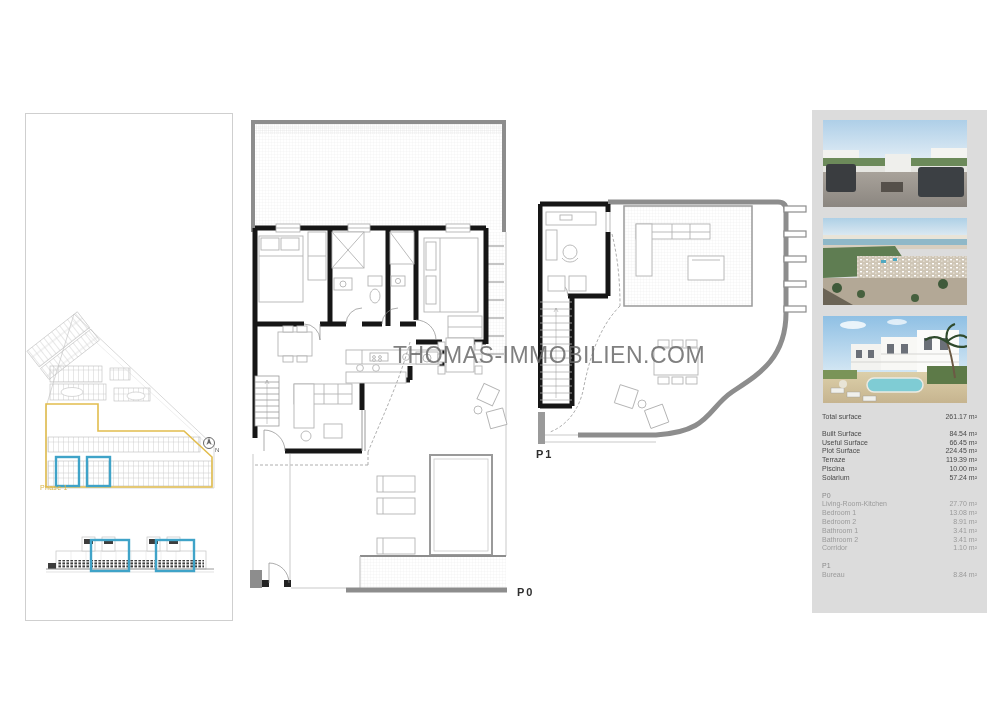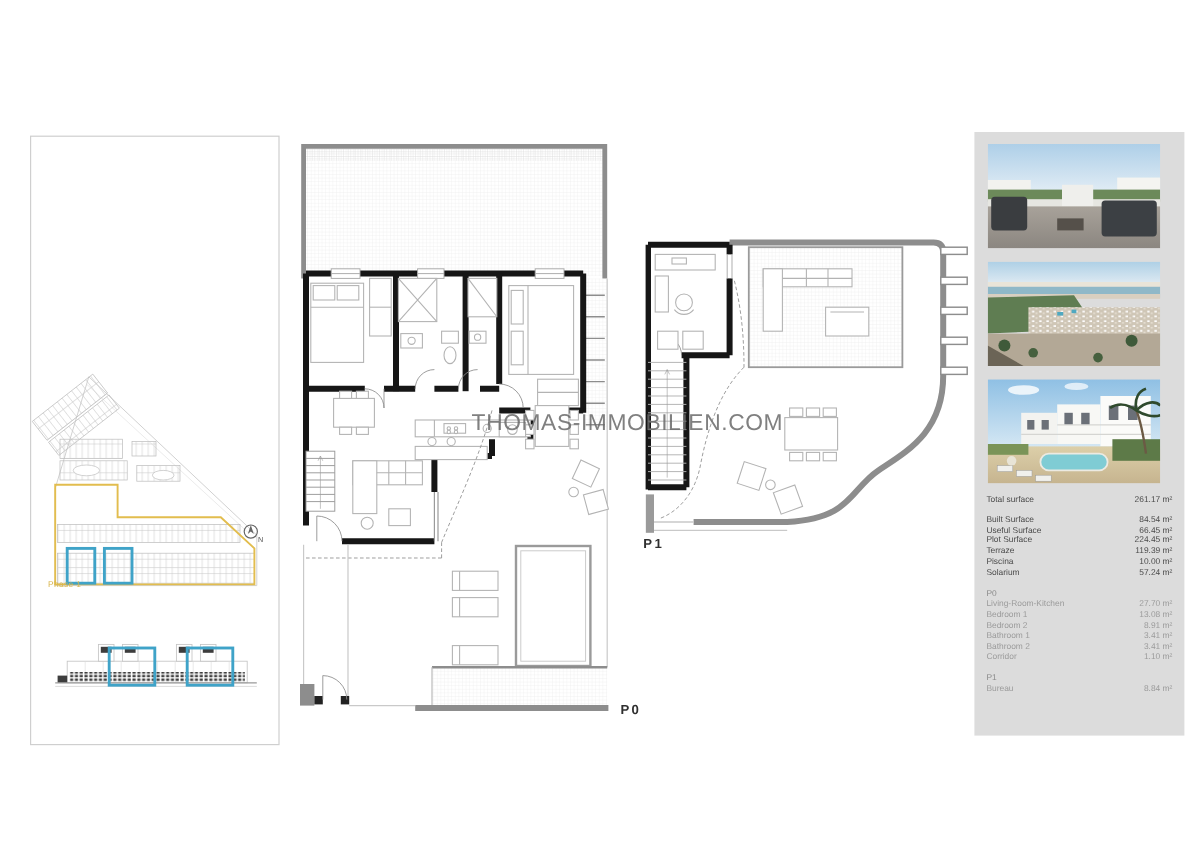--- a/index.html
+++ b/index.html
@@ -7,21 +7,21 @@
           font-family:"Liberation Sans", sans-serif;}
   .abs{position:absolute;}
   
   #site-panel{left:25px;top:113px;width:206px;height:506px;border:1px solid #cfcfcf;background:#fff;}
   #phase-label{left:40px;top:484px;font-size:7px;color:#d9b64c;letter-spacing:.3px;}
   
   .plan-label{font-size:11px;font-weight:bold;color:#2f2f2f;letter-spacing:2px;}
   #p0-label{left:517px;top:586px;}
   #p1-label{left:536px;top:448px;}
   
-  #watermark{left:393px;top:342px;font-size:19px;color:#6a6a6a;opacity:.85;letter-spacing:.5px;white-space:nowrap;text-align:right;}
+  #watermark{left:393px;top:342px;font-size:23px;color:#6a6a6a;opacity:.85;letter-spacing:.5px;white-space:nowrap;text-align:right;}
   
   #info-panel{left:812px;top:110px;width:175px;height:503px;background:#dcdcdc;}
   .photo{position:absolute;left:11px;width:144px;height:87px;overflow:hidden;}
   #photo-1{top:10px;} #photo-2{top:108px;} #photo-3{top:206px;}
   #surface-table{position:absolute;left:10px;right:10px;top:303px;font-size:7px;line-height:8.8px;color:#474747;}
   .t-row{display:flex;justify-content:space-between;}
   .t-row span{white-space:nowrap;}
   .t-total{margin-bottom:8px;}
   .t-main{color:#4a4a4a;}
   .t-head{margin-top:9px;color:#8a8a8a;}

